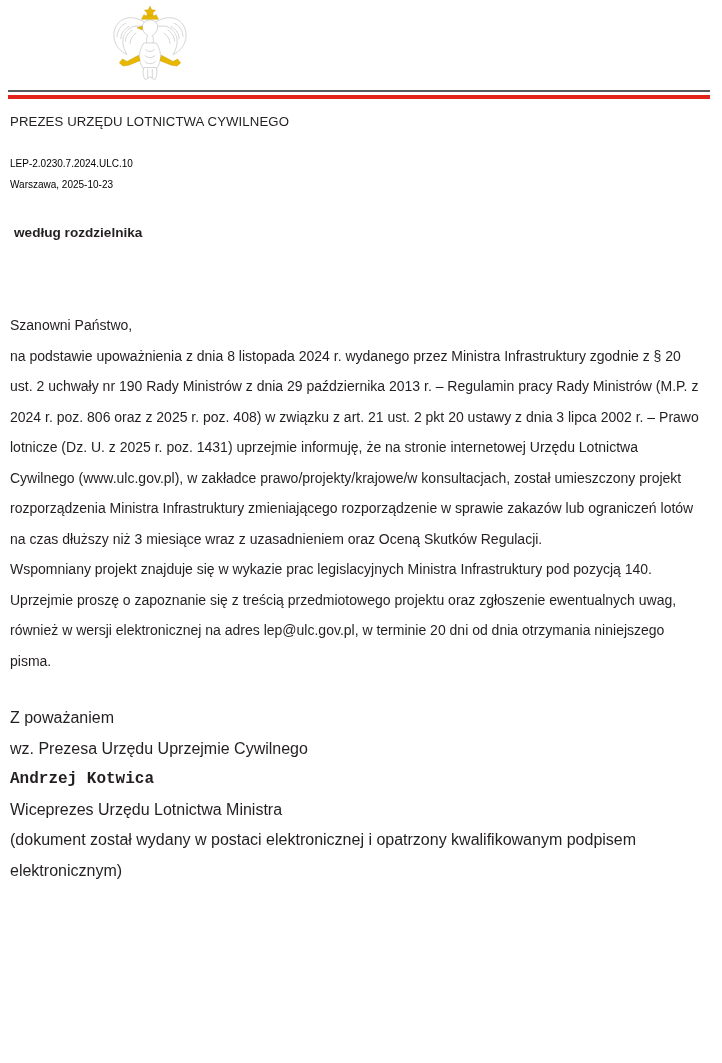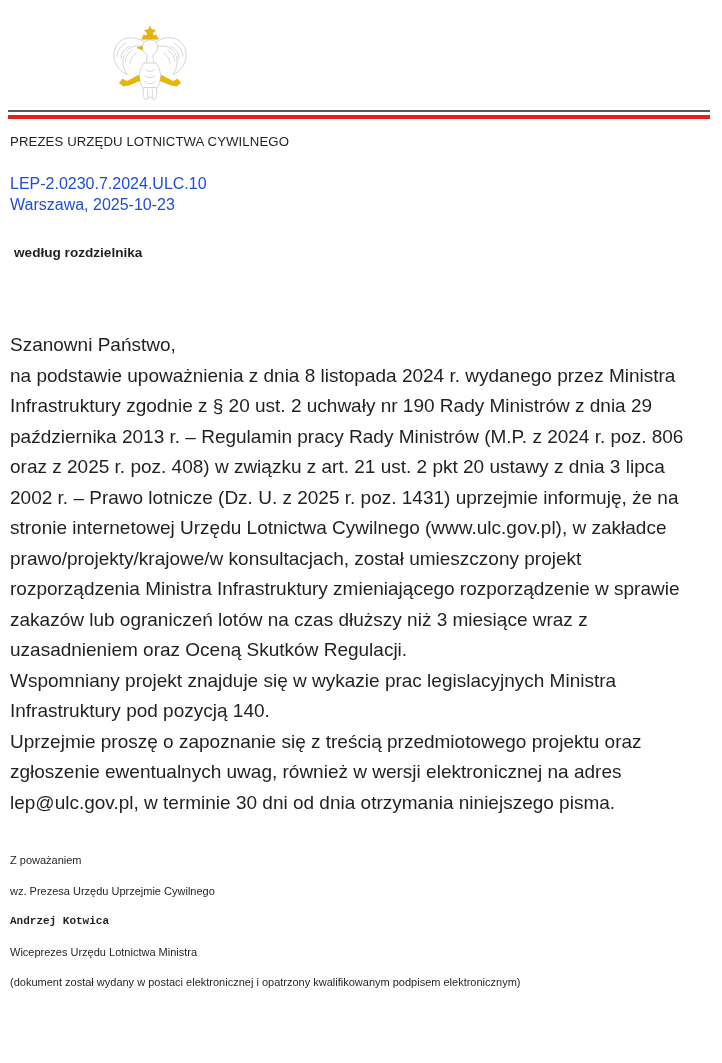--- a/index.html
+++ b/index.html
@@ -19,21 +19,21 @@
 
   .page {
     width: 722px;
     height: 1063px;
     position: relative;
     box-sizing: border-box;
   }
 
   
   .letterhead {
-    padding-top: 20px;
+    padding-top: 0;
   }
   .emblem-wrap {
     width: 722px;
     text-align: left;
     padding-left: 104px;
     box-sizing: border-box;
   }
   .emblem {
     display: block;
     width: 92px;
@@ -68,55 +68,55 @@
     letter-spacing: 0.1px;
     color: #231f20;
     font-weight: 400;
     white-space: nowrap;
   }
 
   
   .refblock {
     margin-top: 24px;
     padding-left: 10px;
-    font-size: 16px;
+    font-size: 10px;
     line-height: 21px;
-    color: #1d4ed8;
+    color: #000000;
   }
   .refblock div { white-space: nowrap; }
 
   
   .addressee {
     margin-top: 30px;
     padding-left: 14px;
     font-size: 13.6px;
     font-weight: 700;
     color: #231f20;
   }
 
   
   .body-text {
     margin-top: 70px;
     padding-left: 10px;
     padding-right: 16px;
-    font-size: 19px;
+    font-size: 14px;
     line-height: 30.5px;
     color: #231f20;
     text-align: left;
   }
   .body-text p {
     margin: 0 0 0 0;
   }
   .salutation { margin-bottom: 0; }
 
   
   .closing {
     margin-top: 27px;
     padding-left: 10px;
-    font-size: 11px;
+    font-size: 16px;
     line-height: 30.5px;
     color: #231f20;
   }
   .closing p { margin: 0; }
   .closing .name { font-weight: 700; font-family: Liberation Mono, monospace; }
   .closing .note { }
 </style>
 </head>
 <body>
 
@@ -180,21 +180,21 @@
     <div>LEP-2.0230.7.2024.ULC.10</div>
     <div>Warszawa, 2025-10-23</div>
   </div>
 
   <div class="addressee">według rozdzielnika</div>
 
   <div class="body-text">
     <p class="salutation">Szanowni Państwo,</p>
     <p>na podstawie upoważnienia z dnia 8 listopada 2024 r. wydanego przez Ministra Infrastruktury zgodnie z § 20 ust. 2 uchwały nr 190 Rady Ministrów z dnia 29 października 2013 r. – Regulamin pracy Rady Ministrów (M.P. z 2024 r. poz. 806 oraz z 2025 r. poz. 408) w związku z art. 21 ust. 2 pkt 20 ustawy z dnia 3 lipca 2002 r. – Prawo lotnicze (Dz. U. z 2025 r. poz. 1431) uprzejmie informuję, że na stronie internetowej Urzędu Lotnictwa Cywilnego (www.ulc.gov.pl), w zakładce prawo/projekty/krajowe/w konsultacjach, został umieszczony projekt rozporządzenia Ministra Infrastruktury zmieniającego rozporządzenie w sprawie zakazów lub ograniczeń lotów na czas dłuższy niż 3 miesiące wraz z uzasadnieniem oraz Oceną Skutków Regulacji.</p>
     <p>Wspomniany projekt znajduje się w wykazie prac legislacyjnych Ministra Infrastruktury pod pozycją 140.</p>
-    <p>Uprzejmie proszę o zapoznanie się z treścią przedmiotowego projektu oraz zgłoszenie ewentualnych uwag, również w wersji elektronicznej na adres lep@ulc.gov.pl, w terminie 30 dni od dnia otrzymania niniejszego pisma.</p>
+    <p>Uprzejmie proszę o zapoznanie się z treścią przedmiotowego projektu oraz zgłoszenie ewentualnych uwag, również w wersji elektronicznej na adres lep@ulc.gov.pl, w terminie 20 dni od dnia otrzymania niniejszego pisma.</p>
   </div>
 
   <div class="closing">
     <p>Z poważaniem</p>
     <p>wz. Prezesa Urzędu Uprzejmie Cywilnego</p>
     <p class="name">Andrzej Kotwica</p>
     <p>Wiceprezes Urzędu Lotnictwa Ministra</p>
     <p class="note">(dokument został wydany w postaci elektronicznej i opatrzony kwalifikowanym podpisem elektronicznym)</p>
   </div>
 

